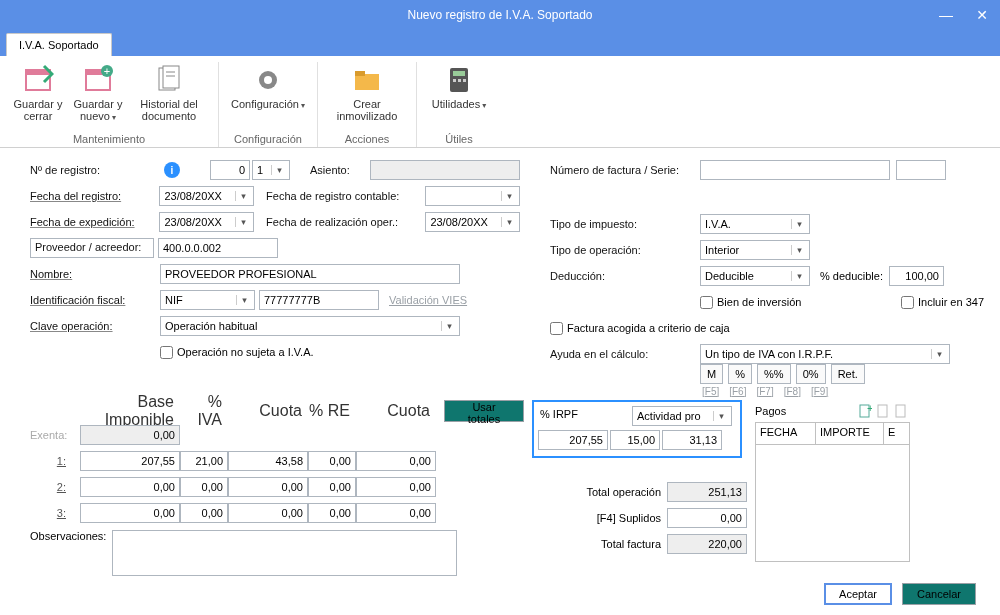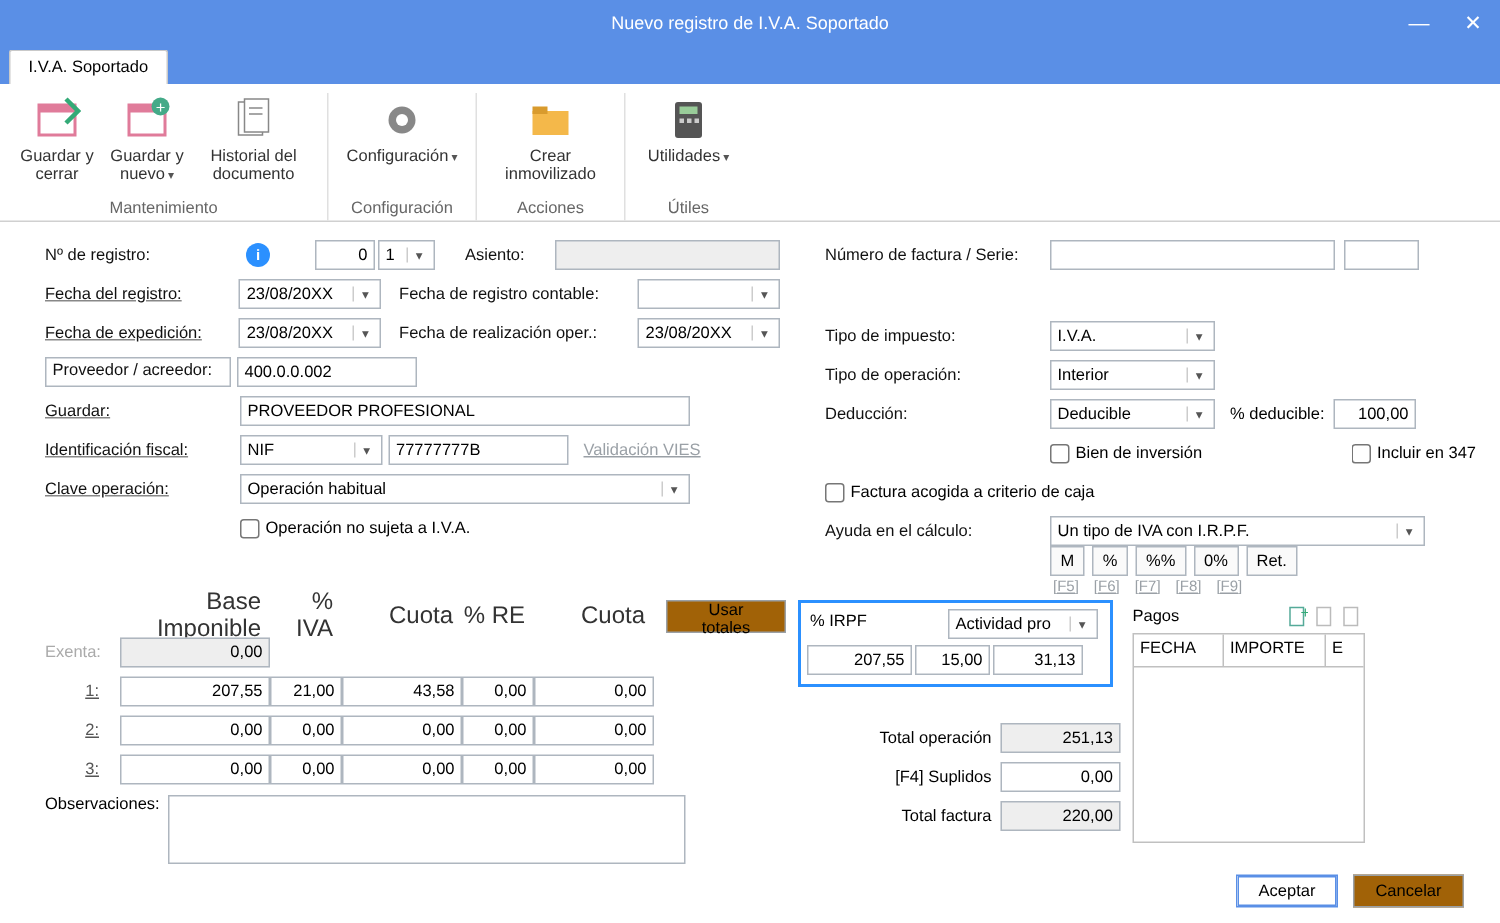--- a/index.html
+++ b/index.html
@@ -45,21 +45,21 @@
   .tax-hdr { display:flex; height:22px; align-items:center;}
   .tax-hdr > div { text-align:right; padding-right:6px; font-size:16px; color:#333;}
   .tax-row { display:flex; height:26px; align-items:center;}
   .tax-row .rl { width:50px; text-align:right; padding-right:14px; color:#555;}
   .tax-row input { }
   .c-base {width:100px;}
   .c-iva {width:48px;}
   .c-cuota{width:80px;}
   .c-re{width:48px;}
   .c-cuota2{width:80px;}
-  .btn { border:1px solid #9aa0a6; background:#a16207; height:22px; padding:0 14px; cursor:pointer; font-size:11px;}
+  .btn { border:1px solid #9aa0a6; background:#0f766e; height:22px; padding:0 14px; cursor:pointer; font-size:11px;}
   .irpf-box { border:2px solid #2b90ff; padding:4px 4px 6px 4px; width:210px;}
   .irpf-hdr { display:flex; height:20px; gap:2px;}
   .pagos { border:1px solid #c0c0c0; width:155px; height:140px;}
   .pagos-hdr { display:flex; border-bottom:1px solid #c0c0c0; height:22px;}
   .pagos-hdr > div { border-right:1px solid #c0c0c0; padding:3px 4px; font-size:11px;}
   .icon-btn { width:18px; height:18px; border:1px solid transparent; display:inline-flex; align-items:center; justify-content:center; cursor:pointer;}
   .totals .row { justify-content:flex-end; height:24px; gap:6px;}
   .totals .tl { width:110px; text-align:right;}
   .bottom-btns { position:absolute; bottom:10px; right:24px; display:flex; gap:10px;}
   .btn.accept { border:1px solid #5A8FE6; background:#fff; box-shadow:0 0 0 1px #5A8FE6 inset;}
@@ -194,21 +194,21 @@
         <div class="sel" style="width:95px">
             <span>23/08/20XX</span>
             <span class="arrow">▾</span>
           </div>
       </div>
       <div class="row">
         <span class="lbl" style="border:1px solid #aeb6bf;height:20px;padding:2px 4px;width:124px">Proveedor / acreedor:</span>
         <input type="text" class="txt" style="width: 120px; margin-left: 4px;" value="400.0.0.002">
       </div>
       <div class="row">
-        <span class="lbl u">Guardar:</span>
+        <span class="lbl u">Nombre:</span>
         <input type="text" class="txt" style="width: 300px;" value="PROVEEDOR PROFESIONAL">
       </div>
       <div class="row">
         <span class="lbl u">Identificación fiscal:</span>
         <div class="sel" style="width:95px">
             <span>NIF</span>
             <span class="arrow">▾</span>
           </div>
         <input type="text" class="txt" style="width: 120px; margin-left: 4px;" value="77777777B">
         <span style="width:10px"></span>

